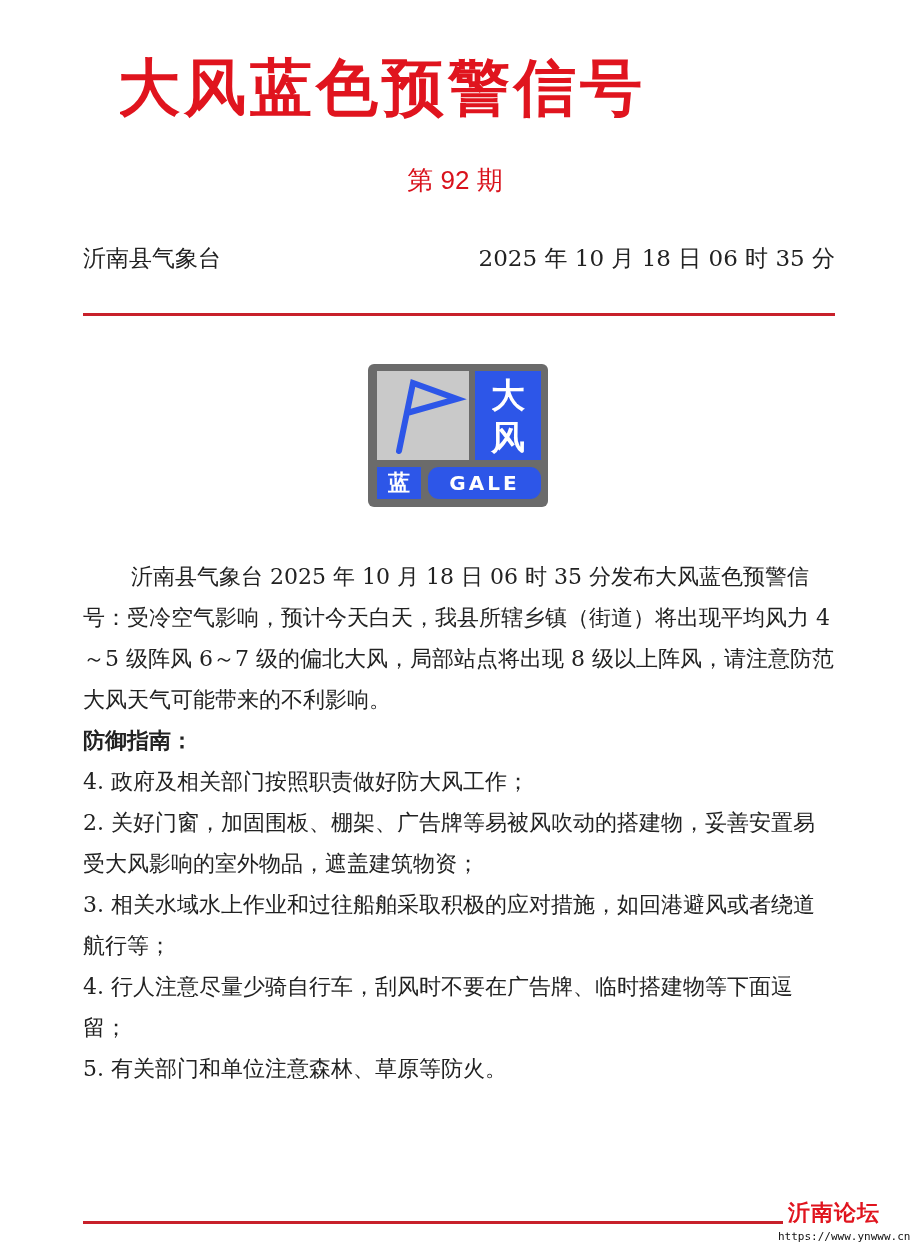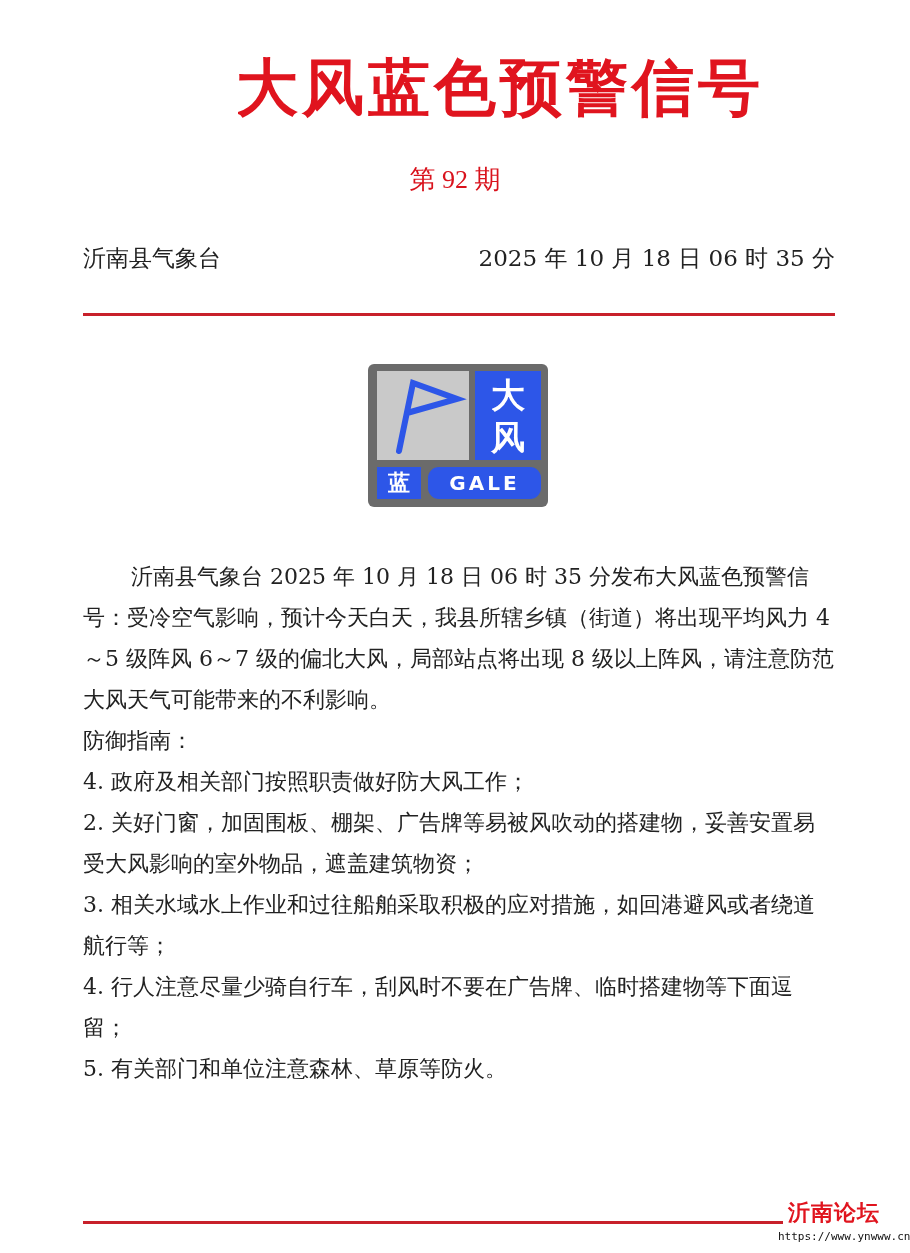--- a/index.html
+++ b/index.html
@@ -1,31 +1,31 @@
 <!DOCTYPE html>
 <html><head>
   <meta charset="utf-8">
   <style>
     html, body { margin:0; padding:0; background:#ffffff; }
     body { width:910px; height:1253px; position:relative; overflow:hidden; font-family:"DejaVu Serif","Liberation Serif",serif; color:#222; }
-    .title { position:absolute; left:0; width:764px; top:48px; text-align:right; font-family:"DejaVu Sans","Liberation Sans",sans-serif; font-weight:bold; font-size:62px; color:#e0141e; letter-spacing:4px; line-height:80px; }
-    .issue { position:absolute; left:0; width:910px; top:160px; text-align:center; font-family:Liberation Serif, serif; font-size:26px; color:#d9121c; line-height:40px; }
+    .title { position:absolute; left:0; width:764px; top:48px; text-align:center; font-family:"DejaVu Sans","Liberation Sans",sans-serif; font-weight:bold; font-size:62px; color:#e0141e; letter-spacing:4px; line-height:80px; }
+    .issue { position:absolute; left:0; width:910px; top:160px; text-align:center; font-family:Liberation Sans, sans-serif; font-size:26px; color:#d9121c; line-height:40px; }
     .meta-row { position:absolute; left:83px; width:752px; top:240px; display:flex; justify-content:space-between; font-size:23px; line-height:36px; color:#222;gap:32px; }
     .rule { position:absolute; left:83px; width:752px; height:3px; background:#c8202a; }
     .rule.top { top:313px; }
     .rule.bottom { top:1221px; width:700px; }
     .signal { position:absolute; left:368px; top:364px; width:180px; height:143px; background:#6b6b6b; border-radius:6px; }
     .sig-grey { position:absolute; left:9px; top:7px; width:92px; height:89px; background:#c9c9c9; }
     .sig-big { position:absolute; left:107px; top:7px; width:66px; height:89px; background:#2d56e8; color:#fff; font-family:"DejaVu Sans",sans-serif; font-weight:bold; font-size:34px; line-height:42px; text-align:center; display:flex; flex-direction:column; justify-content:center; }
     .sig-blue { position:absolute; left:9px; top:103px; width:44px; height:32px; background:#2d56e8; color:#fff; font-family:"DejaVu Sans",sans-serif; font-weight:bold; font-size:22px; text-align:center; line-height:32px; }
     .sig-gale { position:absolute; left:60px; top:103px; width:113px; height:32px; background:#2d56e8; color:#fff; font-family:"DejaVu Sans",sans-serif; font-weight:bold; font-size:20px; text-align:center; line-height:32px; letter-spacing:3px;border-radius:11px; }
     .body-text { position:absolute; left:83px; width:752px; top:556px; font-size:22px; line-height:41px; color:#222; }
     .body-text p { margin:0; }
     .intro { text-indent:48px; }
-    .guide-head { font-weight:normal; margin-top:0; }
+    .guide-head { font-weight:bold; margin-top:0; }
     .watermark { position:absolute; left:780px; top:1196px; width:130px; }
     .wm-logo { font-family:"DejaVu Sans",sans-serif; font-weight:bold; font-size:22px; color:#e0141e; line-height:34px; letter-spacing:1px;margin-left:8px; }
     .wm-url { font-family:"DejaVu Sans Mono","Liberation Mono",monospace; font-size:11px; color:#111; margin-left:-2px; }
   </style>
 </head>
 <body>
 
 <div class="title">大风蓝色预警信号</div>
 <div class="issue">第 92 期</div>
 

